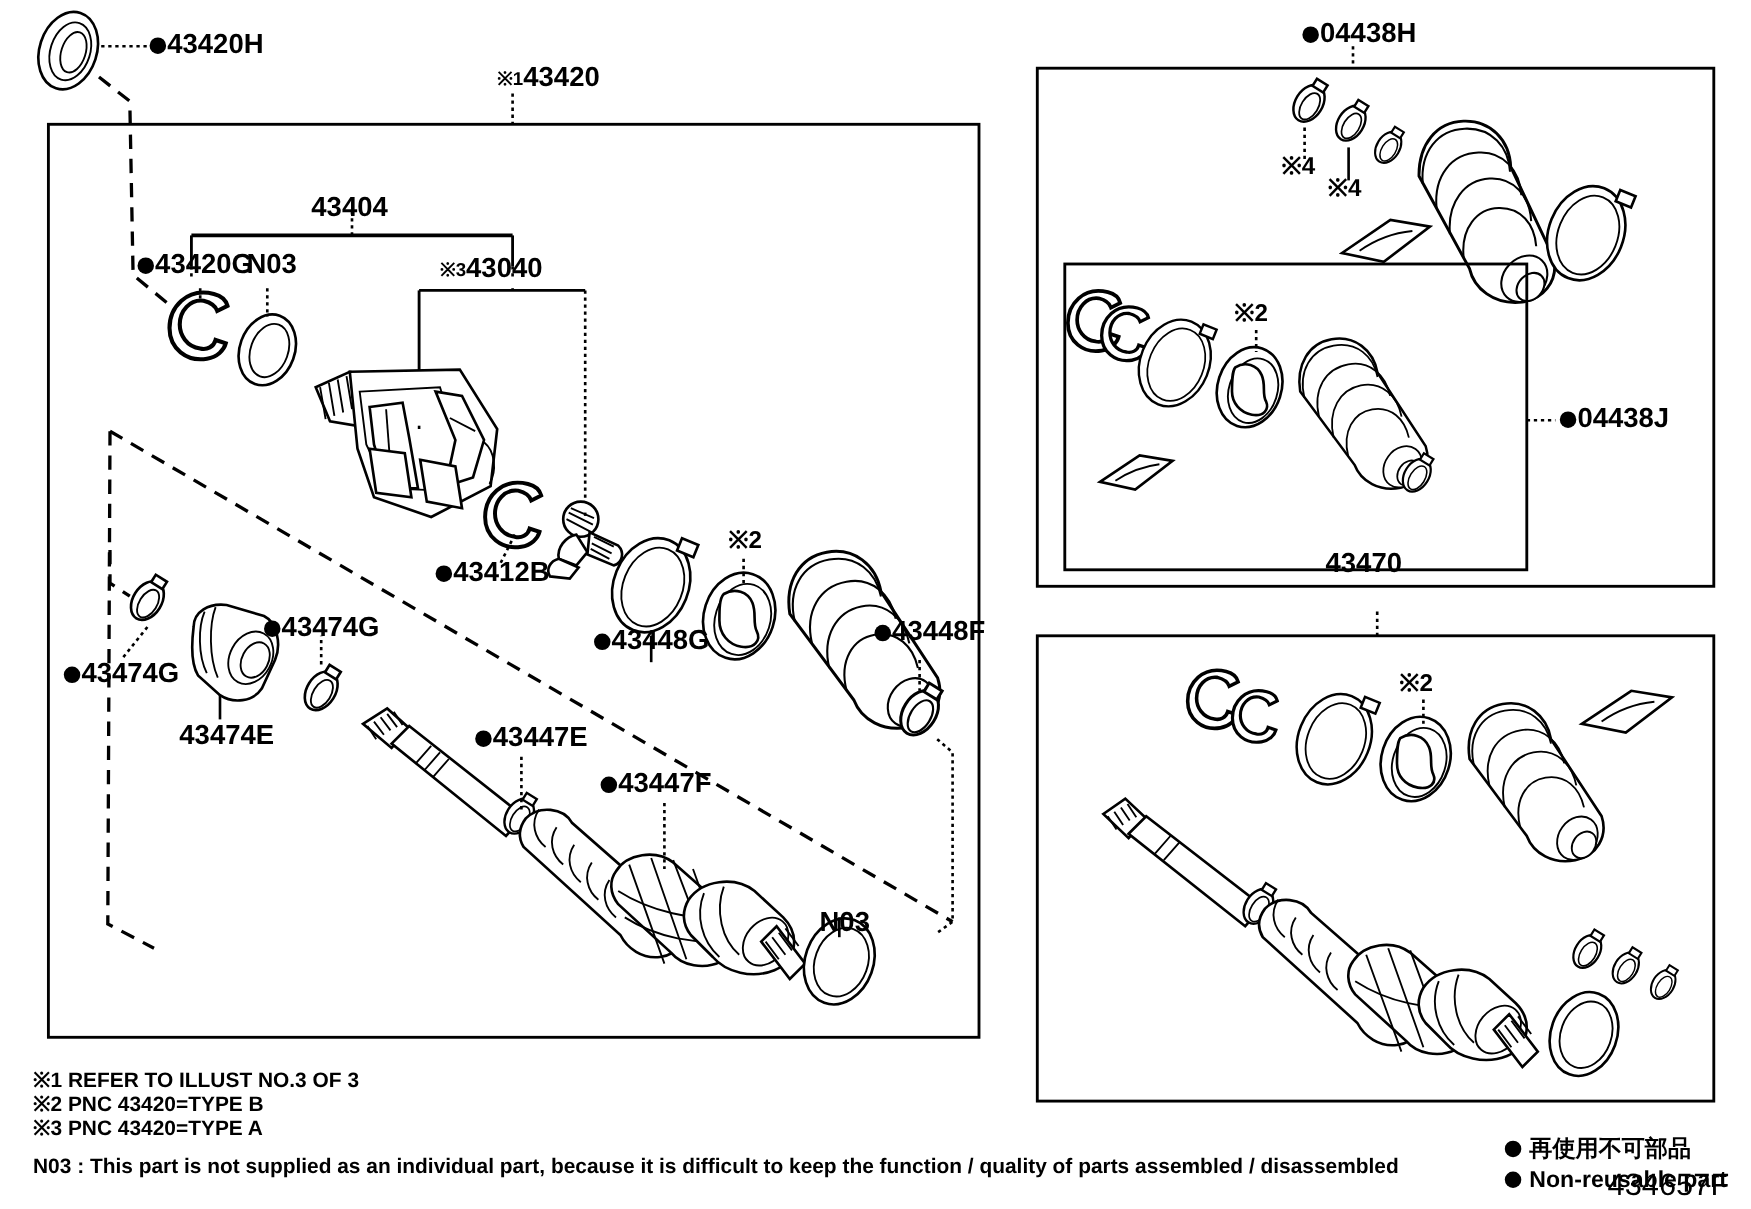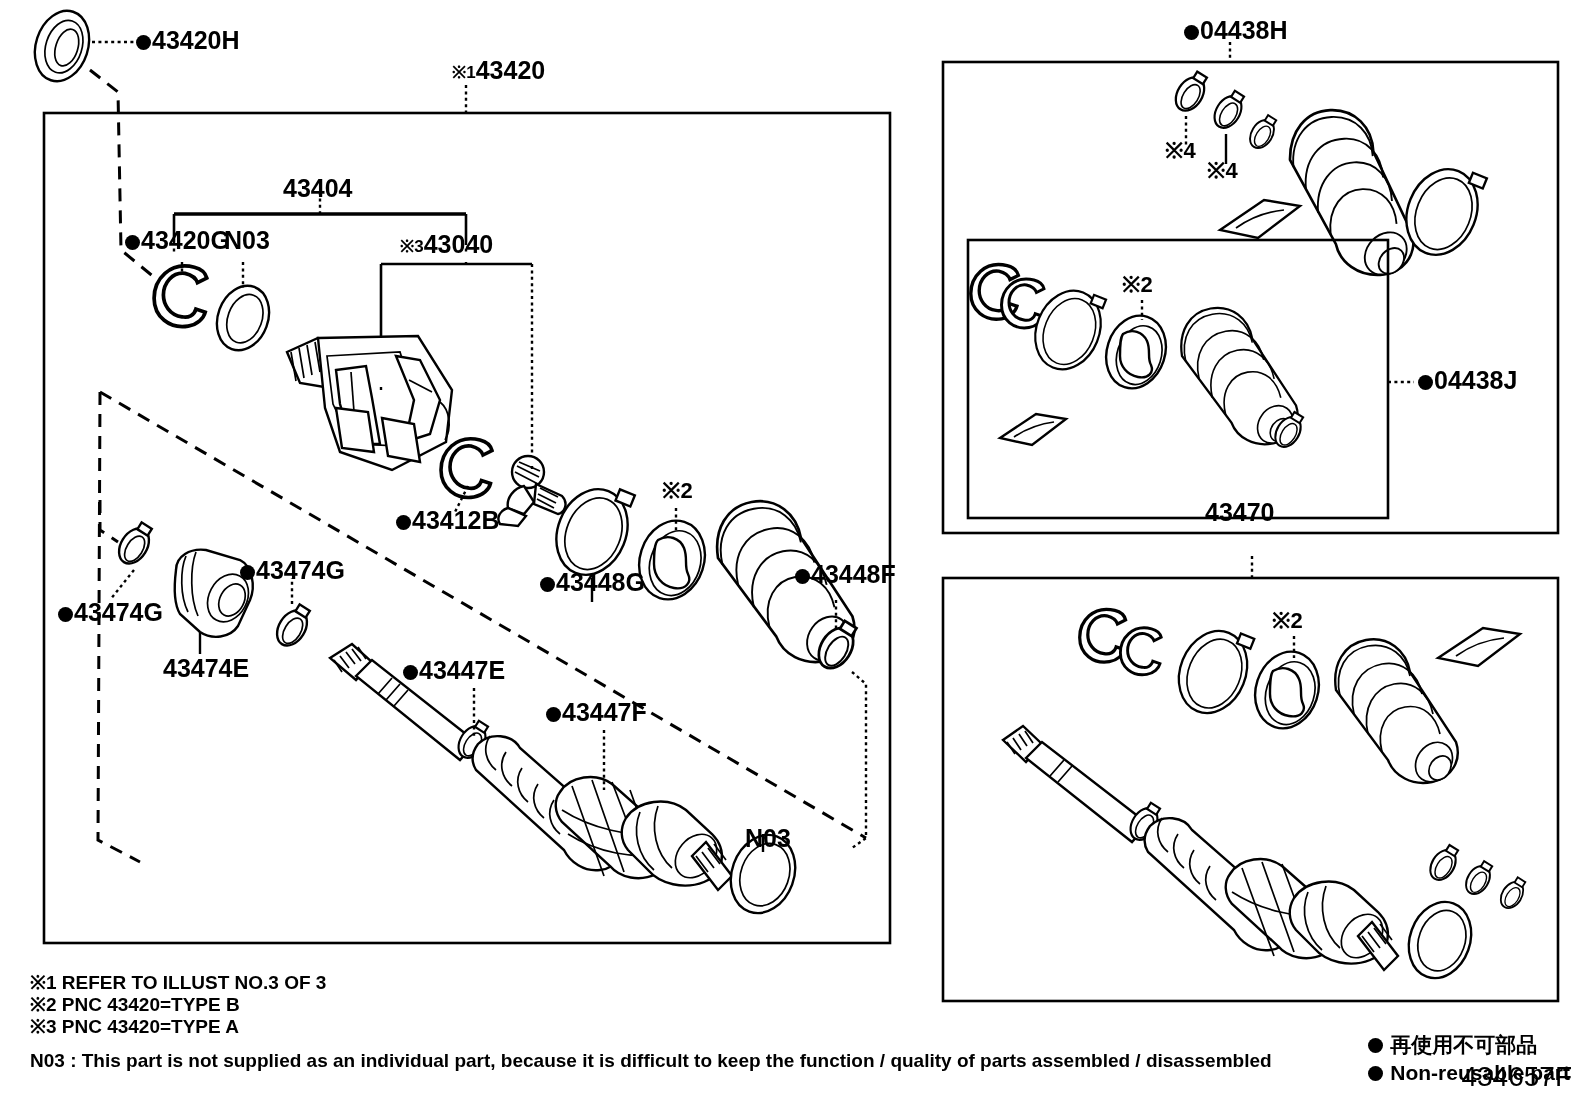--- a/index.html
+++ b/index.html
@@ -377,21 +377,21 @@
 <div class="lbl lbl-pn" style="left:240px;top:558px;"><span class="dot"></span><span>43474G</span></div>
 
 <div class="lbl lbl-pn" style="left:163px;top:656px;"><span>43474E</span></div>
 
 <div class="lbl lbl-pn" style="left:540px;top:570px;"><span class="dot"></span><span>43448G</span></div>
 
 <div class="lbl lbl-sm" style="left:662px;top:480px;"><span>※2</span></div>
 
 <div class="lbl lbl-pn" style="left:795px;top:562px;"><span class="dot"></span><span>43448F</span></div>
 
-<div class="lbl lbl-pn" style="left:403px;top:658px;"><span class="dot"></span><span>43447E</span></div>
+<div class="lbl lbl-pn" style="left:432px;top:658px;"><span class="dot"></span><span>43447E</span></div>
 
 <div class="lbl lbl-pn" style="left:546px;top:700px;"><span class="dot"></span><span>43447F</span></div>
 
 <div class="lbl lbl-pn" style="left:745px;top:826px;"><span>N03</span></div>
 
 <div class="lbl lbl-pn" style="left:1184px;top:18px;"><span class="dot"></span><span>04438H</span></div>
 
 <div class="lbl lbl-sm" style="left:1165px;top:140px;"><span>※4</span></div>
 <div class="lbl lbl-sm" style="left:1207px;top:160px;"><span>※4</span></div>
 

